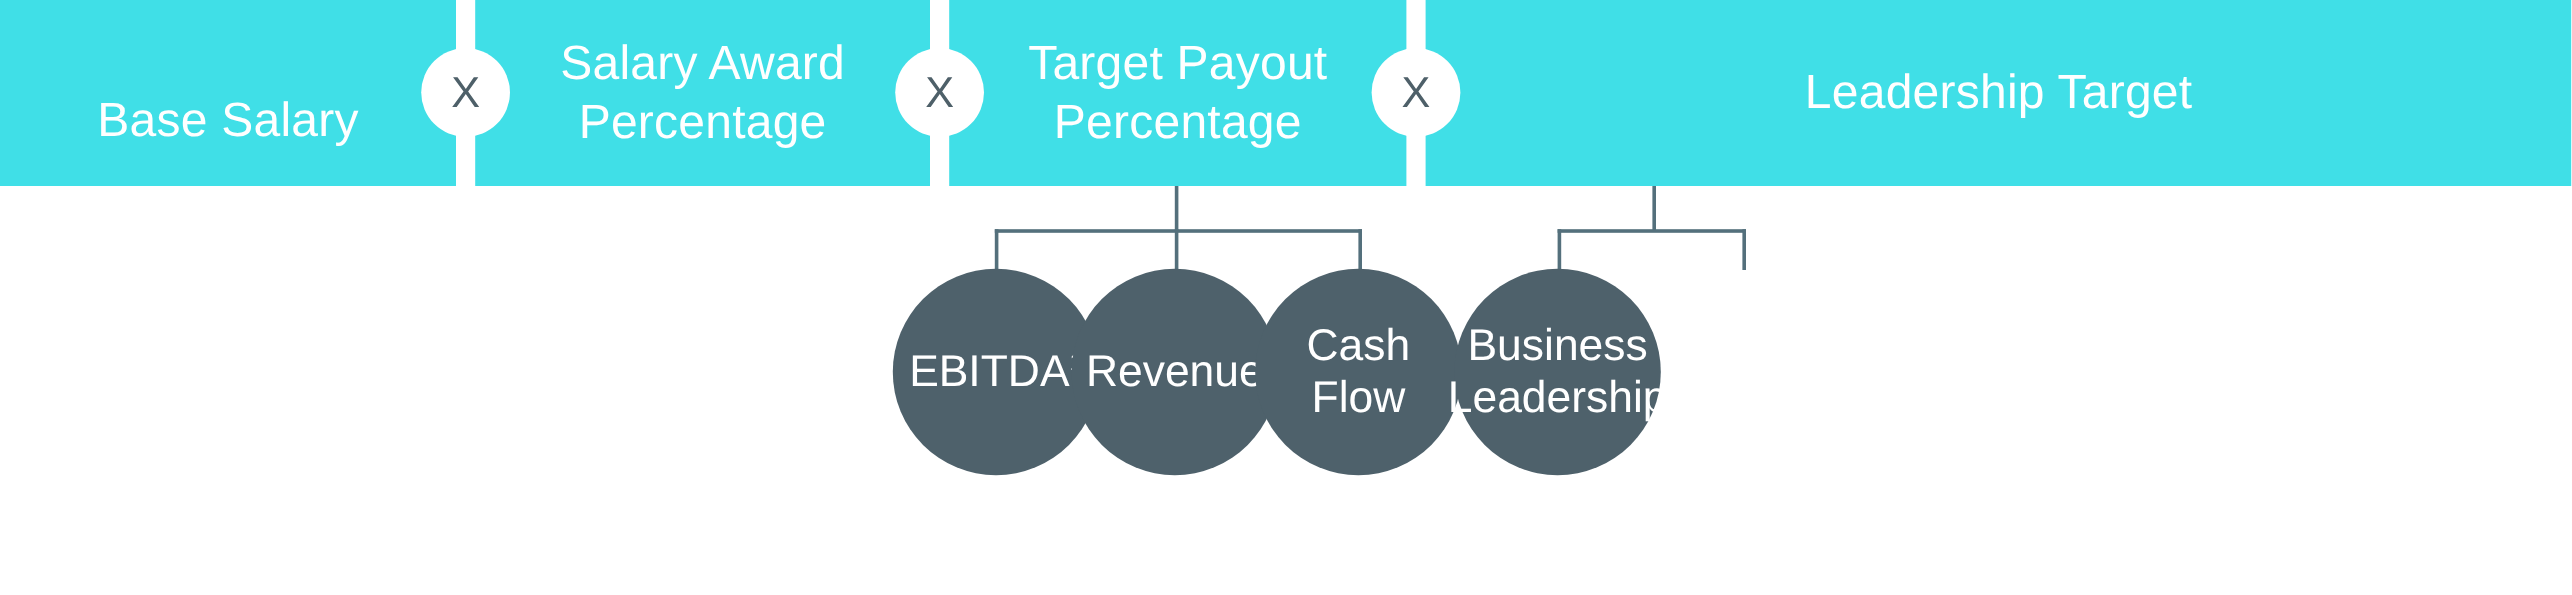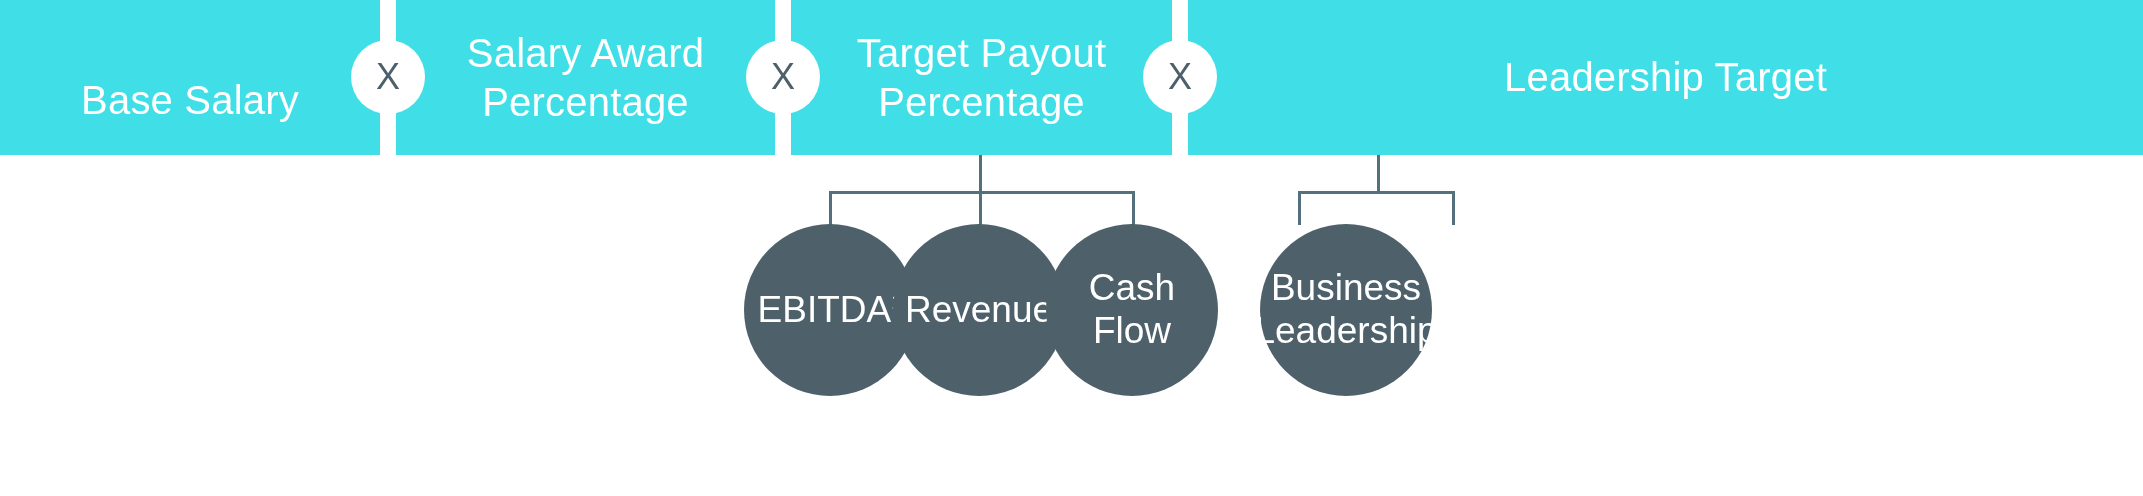--- a/index.html
+++ b/index.html
@@ -136,19 +136,19 @@
 
   <div class="node" style="left:893px; top:224px; width:172px; height:172px;">
     <span class="node-inner"><span>Revenue</span><span class="sup"></span></span>
   </div>
 
   <div class="node" style="left:1046px; top:224px; width:172px; height:172px;">
     <span class="node-inner"><span>Cash
 Flow</span><span class="sup"></span></span>
   </div>
 
-  <div class="node" style="left:1212px; top:224px; width:172px; height:172px;margin-left:48px;">
+  <div class="node" style="left:1212px; top:224px; width:172px; height:172px;">
     <span class="node-inner"><span>Business
 Leadership</span><span class="sup"></span></span>
   </div>
 
 
 </div>
 
 </body></html>

